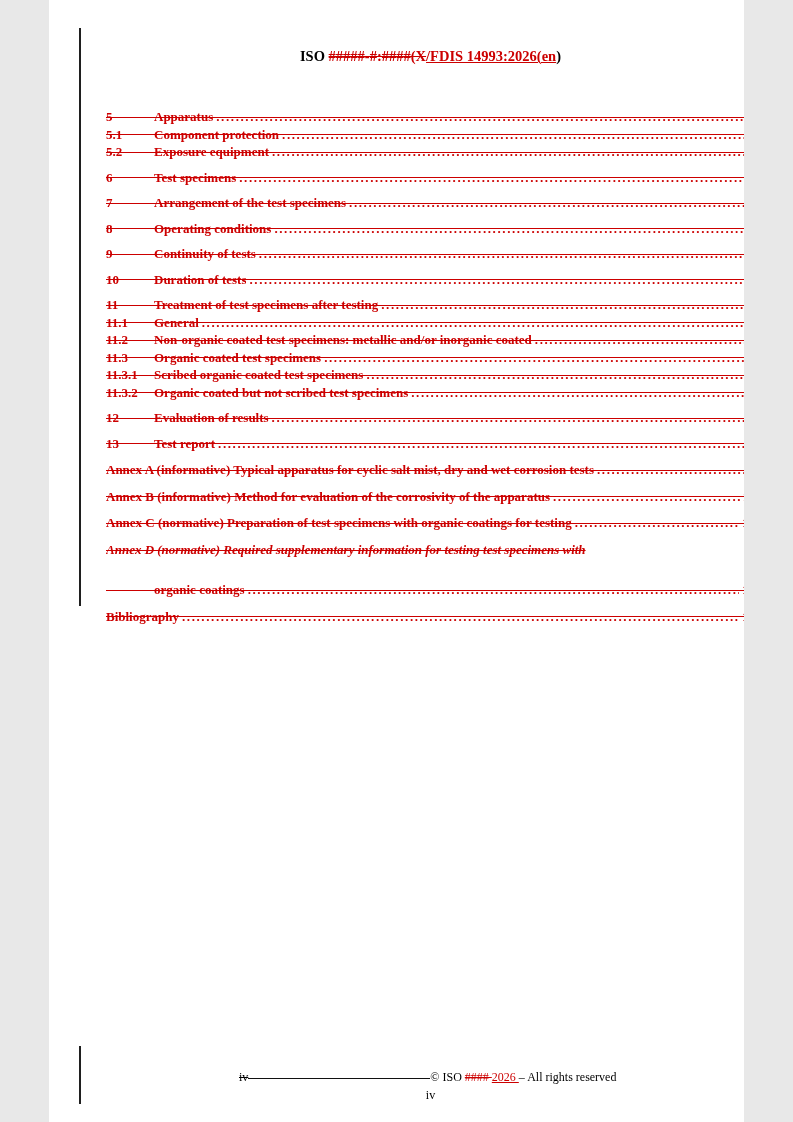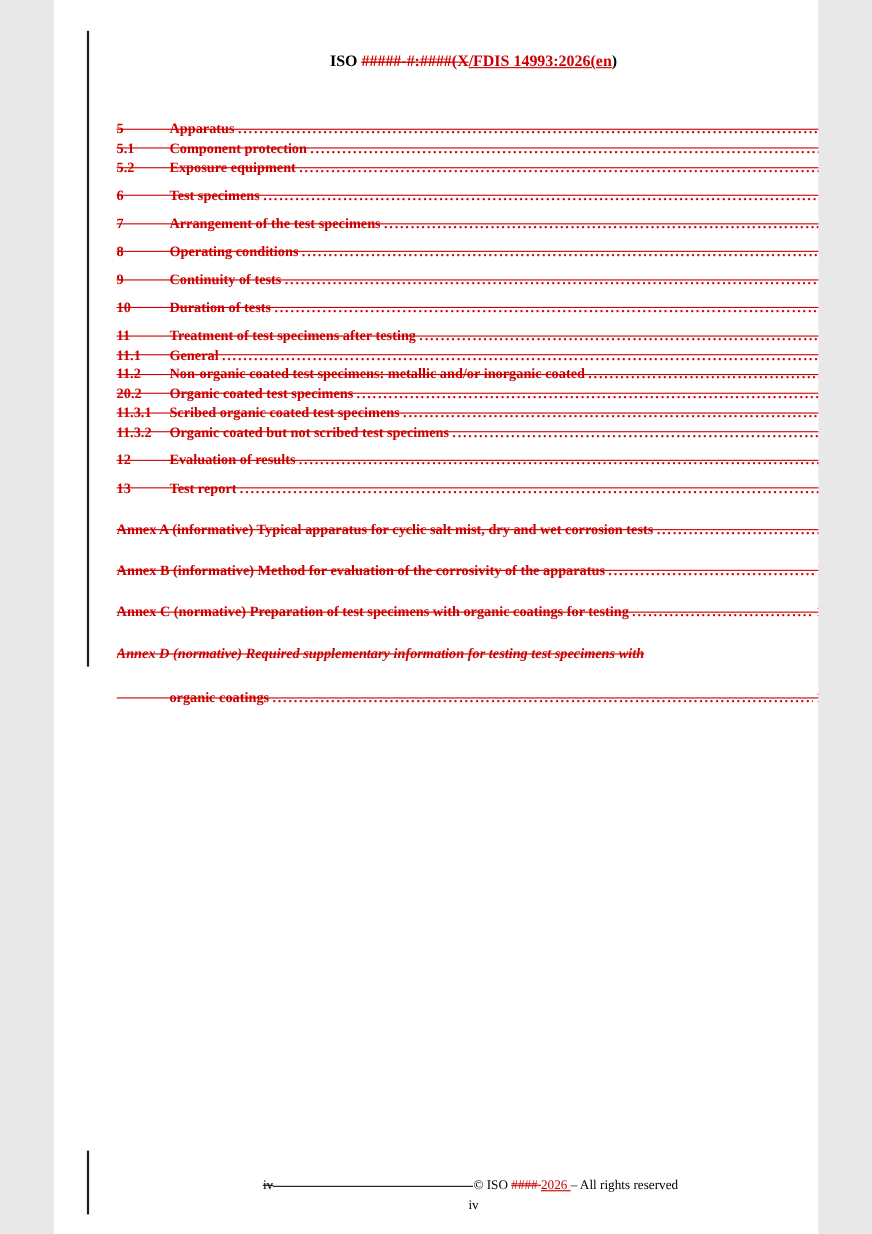--- a/index.html
+++ b/index.html
@@ -20,21 +20,21 @@
   .del  { color:var(--change-red,#cc0000); text-decoration:line-through; text-decoration-thickness:1.3px; }
   .ins  { color:var(--change-red,#cc0000); text-decoration:underline; text-decoration-thickness:1.2px; }
 
   .toc { position:absolute; top:108px; left:57px; width:649px; }
   .toc-row {
     display:flex; align-items:baseline; position:relative;
     color:var(--change-red,#cc0000); font-weight:bold; font-size:13px; line-height:17.5px;
     white-space:nowrap;
   }
   .toc-row.gap { margin-top:8px; }
-  .toc-row.agap { margin-top:20px; }
+  .toc-row.agap { margin-top:9px; }
   
   .toc-row::before {
     content:""; position:absolute; left:0; right:0; top:8.5px;
     border-top:1.4px solid var(--change-red,#cc0000); z-index:2;
   }
   .toc-row.no-strike::before { display:none; }
   .toc-row.no-strike .title { text-decoration:line-through; text-decoration-thickness:1.4px;font-style:italic; }
   .num   { flex:none; width:48px; }
   .title { flex:0 1 auto; overflow:hidden; }
   .dots  { flex:1 1 0; min-width:8px; overflow:hidden; white-space:nowrap; margin:0 2px 0 3px; }
@@ -121,21 +121,21 @@
         <span class="dots"></span>
         <span class="page-num">6</span>
       </div>
     <div class="toc-row">
         <span class="num">11.2</span>
         <span class="title">Non-organic coated test specimens: metallic and/or inorganic coated</span>
         <span class="dots"></span>
         <span class="page-num">6</span>
       </div>
     <div class="toc-row">
-        <span class="num">20.2</span>
+        <span class="num">11.3</span>
         <span class="title">Organic coated test specimens</span>
         <span class="dots"></span>
         <span class="page-num">6</span>
       </div>
     <div class="toc-row">
         <span class="num">11.3.1</span>
         <span class="title">Scribed organic coated test specimens</span>
         <span class="dots"></span>
         <span class="page-num">6</span>
       </div>
@@ -173,20 +173,25 @@
         <span class="dots"></span>
         <span class="page-num">13</span>
       </div>
     <div class="toc-row agap no-strike">
         <span class="title">Annex D (normative) Required supplementary information for testing test specimens with</span>
       </div>
     <div class="toc-row indent2">
         <span class="title">organic coatings</span>
         <span class="dots"></span>
         <span class="page-num">14</span>
+      </div>
+    <div class="toc-row agap">
+        <span class="title">Bibliography</span>
+        <span class="dots"></span>
+        <span class="page-num">15</span>
       </div>
   </div>
 
   <div class="doc-footer">
     <div class="f-line1">
       <span class="iv-del">iv</span>
       <span class="strike-fill"></span>
       <span><span>© ISO </span><span class="del">#### </span><span class="ins">2026 </span><span>– All rights reserved</span></span>
     </div>
     <div class="f-line2">iv</div>

